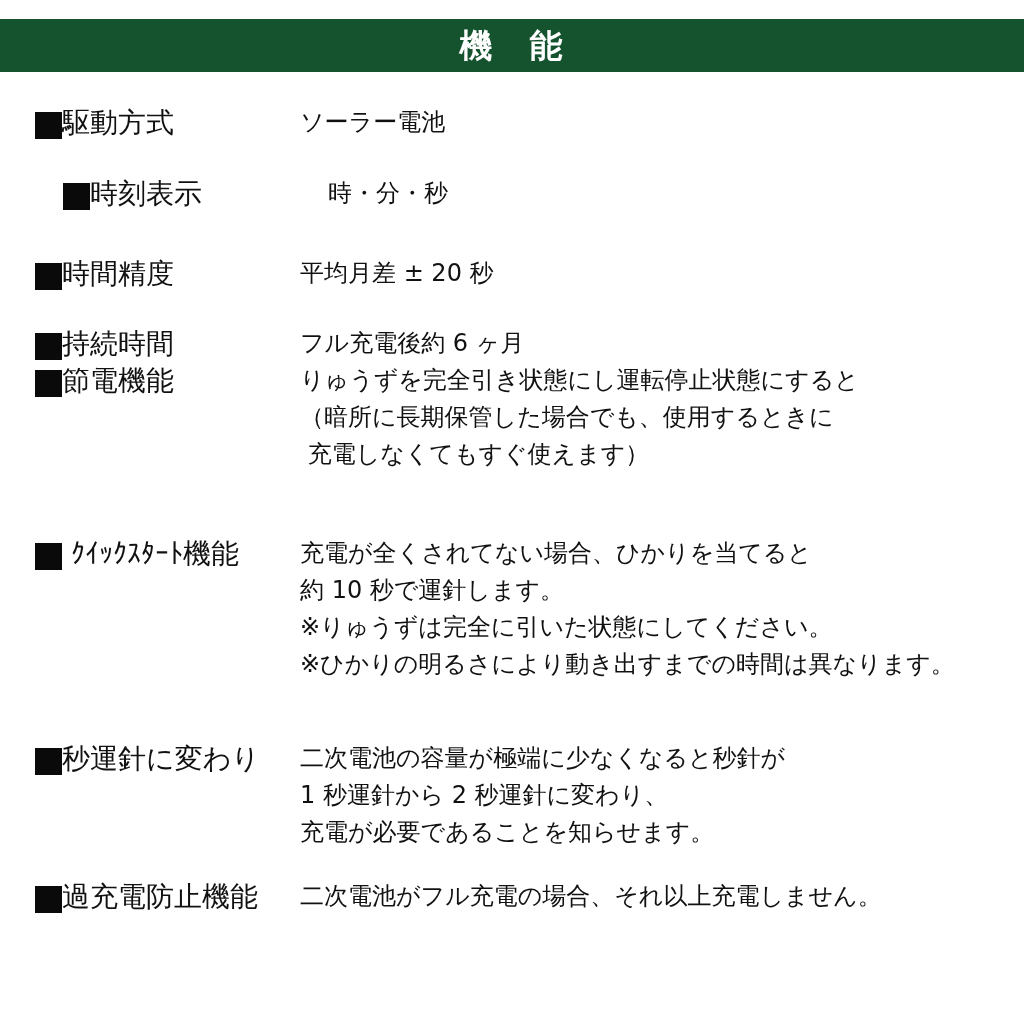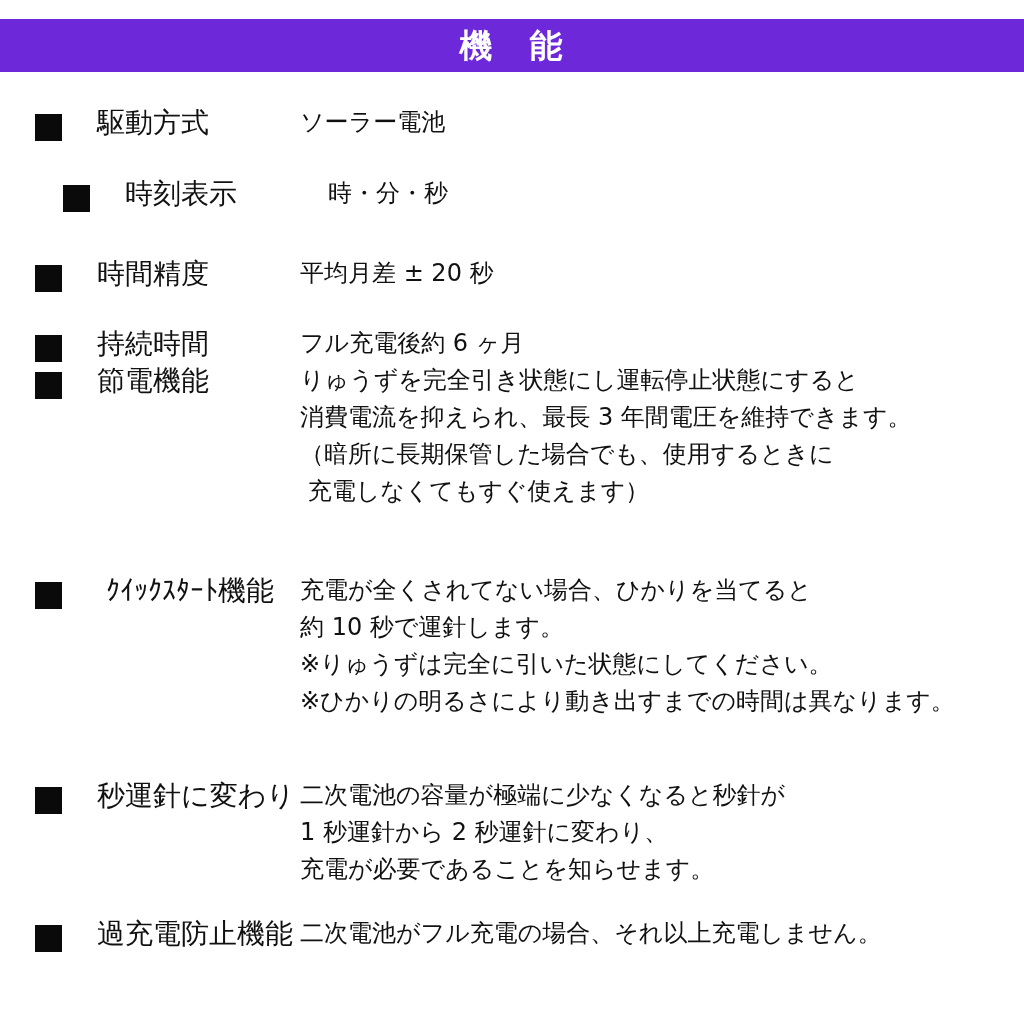--- a/index.html
+++ b/index.html
@@ -10,21 +10,21 @@
     font-family: "DejaVu Sans", sans-serif;
     color: #111111;
     overflow: hidden;
     position: relative;
     box-sizing: border-box;
   }
   .banner {
     margin-top: 19px;
     height: 53px;
     width: 100%;
-    background: #6d28d9;
+    background: #14532d;
     display: flex;
     align-items: center;
     justify-content: center;
   }
   .banner-title {
     color: #ffffff;
     font-size: 33px;
     font-weight: bold;
     letter-spacing: 2px;
     white-space: pre;
@@ -34,22 +34,21 @@
     padding: 0 8px 0 35px;
   }
   .row {
     display: flex;
     align-items: flex-start;
   }
   .label-cell {
     width: 265px;
     flex: none;
     display: flex;
-    align-items: flex-end;
-    gap: 35px;
+    align-items: center;
   }
   .bullet {
     width: 27px;
     height: 27px;
     background: #0a0a0a;
     flex: none;
     margin-top: 5px;
   }
   .label-text {
     font-size: 28px;
@@ -122,21 +121,20 @@
       </div>
     </div>
 
     <div class="row row-5">
       <div class="label-cell">
         <span class="bullet"></span>
         <span class="label-text">節電機能</span>
       </div>
       <div class="value-cell">
         <div class="value-line">りゅうずを完全引き状態にし運転停止状態にすると</div>
-        <div class="value-line">消費電流を抑えられ、最長 3 年間電圧を維持できます。</div>
         <div class="value-line">（暗所に長期保管した場合でも、使用するときに</div>
         <div class="value-line"> 充電しなくてもすぐ使えます）</div>
       </div>
     </div>
 
     <div class="row row-6">
       <div class="label-cell">
         <span class="bullet"></span>
         <span class="label-text"> ｸｲｯｸｽﾀｰﾄ機能</span>
       </div>

